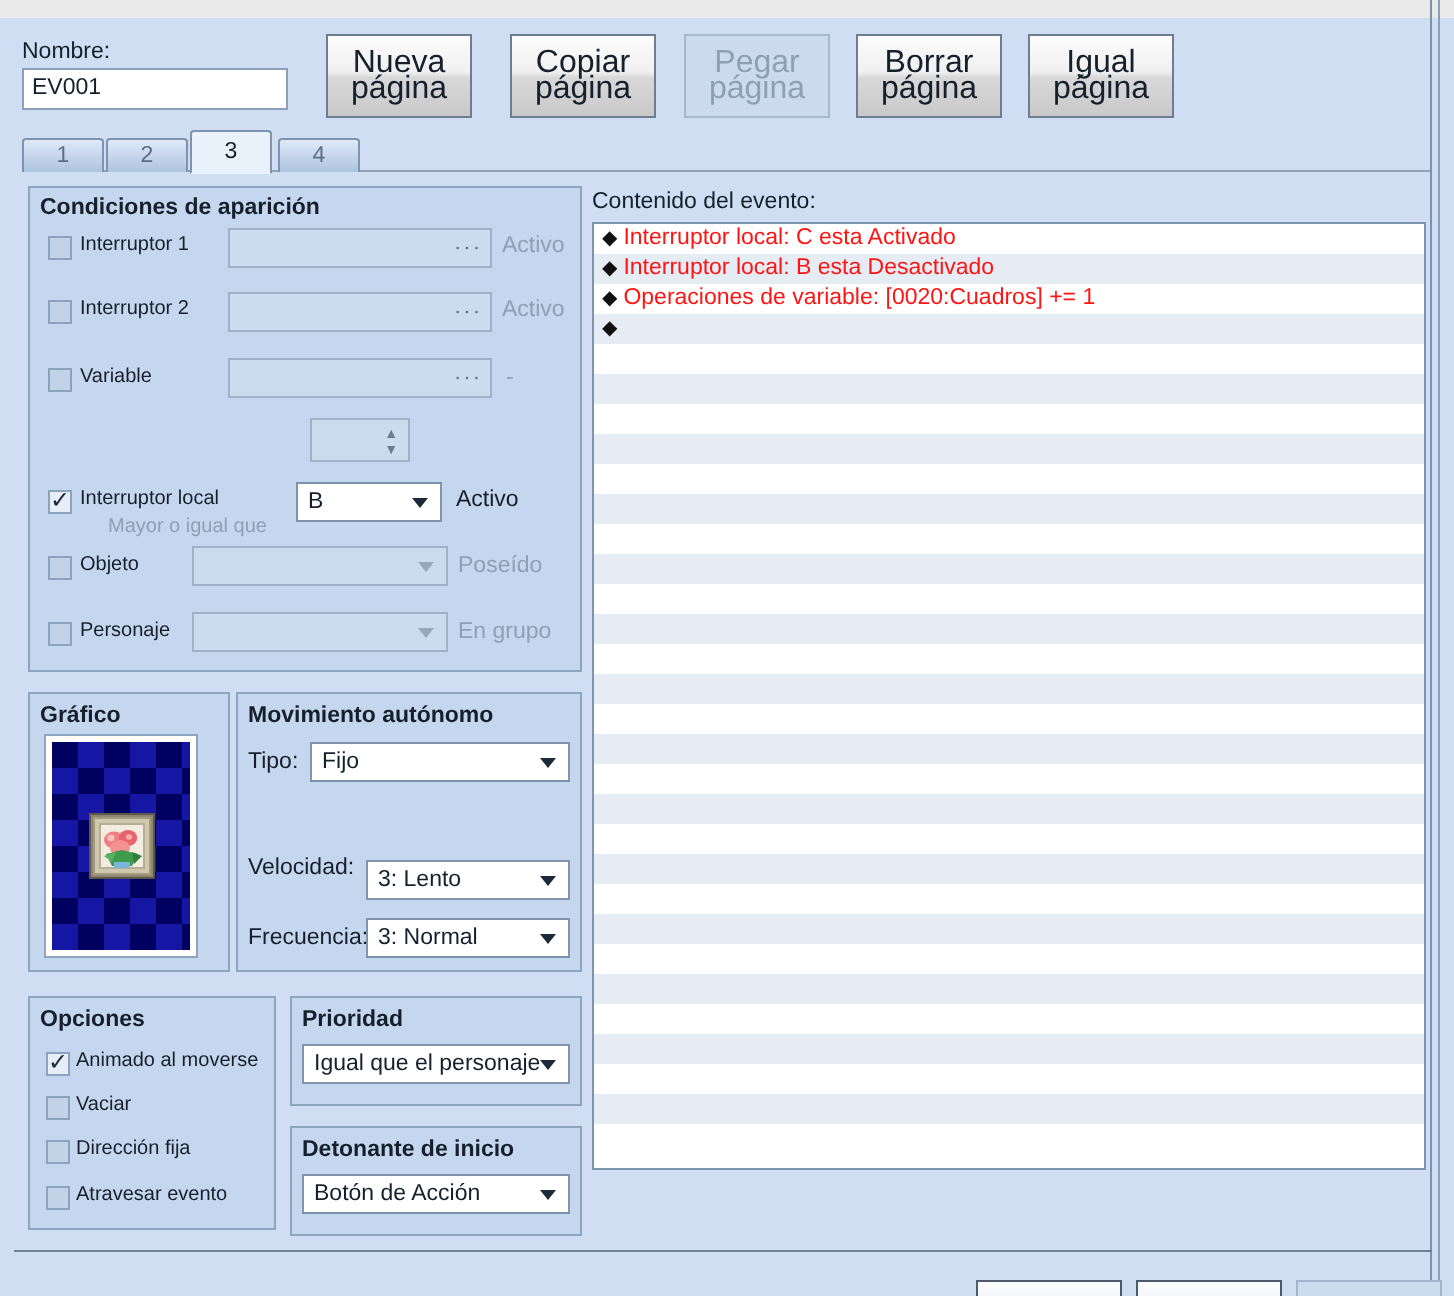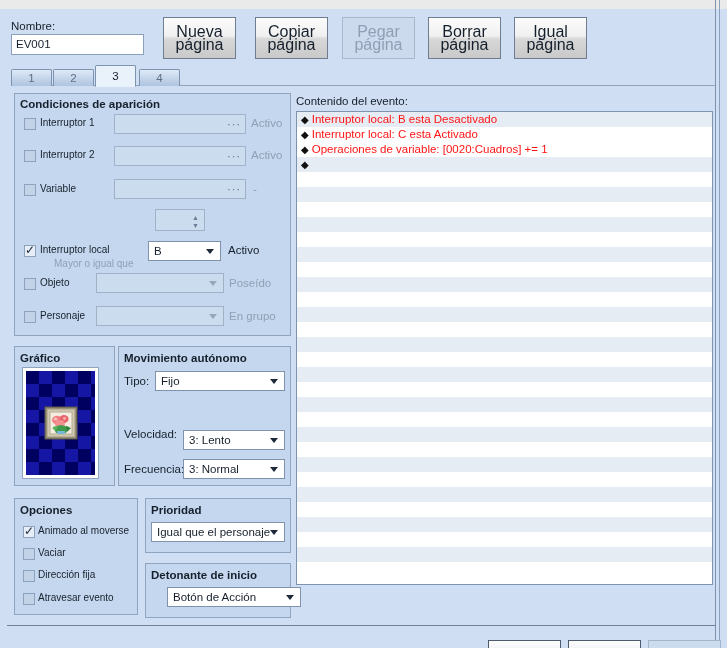--- a/index.html
+++ b/index.html
@@ -313,29 +313,29 @@
 
   <div class="panel" style="left:145px; top:498px; width:146px; height:55px;"></div>
   <div class="panel-title" style="left:151px; top:504px;">Prioridad</div>
   <div class="combo" style="left:151px; top:522px; width:134px; height:20px;">
     <span>Igual que el personaje</span>
     <span class="caret"></span>
   </div>
 
   <div class="panel" style="left:145px; top:563px; width:146px; height:55px;"></div>
   <div class="panel-title" style="left:151px; top:569px;">Detonante de inicio</div>
-  <div class="combo" style="left:151px; top:587px; width:134px; height:20px;margin-left:16px;">
+  <div class="combo" style="left:151px; top:587px; width:134px; height:20px;">
     <span>Botón de Acción</span>
     <span class="caret"></span>
   </div>
 
   <div class="ev-title">Contenido del evento:</div>
   <div class="ev-list" id="ev-list">
+      <div class="ev-row"><span class="bullet">◆</span><span>Interruptor local: C esta Activado</span></div>
       <div class="ev-row alt"><span class="bullet">◆</span><span>Interruptor local: B esta Desactivado</span></div>
-      <div class="ev-row"><span class="bullet">◆</span><span>Interruptor local: C esta Activado</span></div>
       <div class="ev-row"><span class="bullet">◆</span><span>Operaciones de variable: [0020:Cuadros] += 1</span></div>
       <div class="ev-row alt"><span class="bullet">◆</span><span></span></div>
       <div class="ev-row"></div>
       <div class="ev-row alt"></div>
       <div class="ev-row"></div>
       <div class="ev-row alt"></div>
       <div class="ev-row"></div>
       <div class="ev-row alt"></div>
       <div class="ev-row"></div>
       <div class="ev-row alt"></div>

